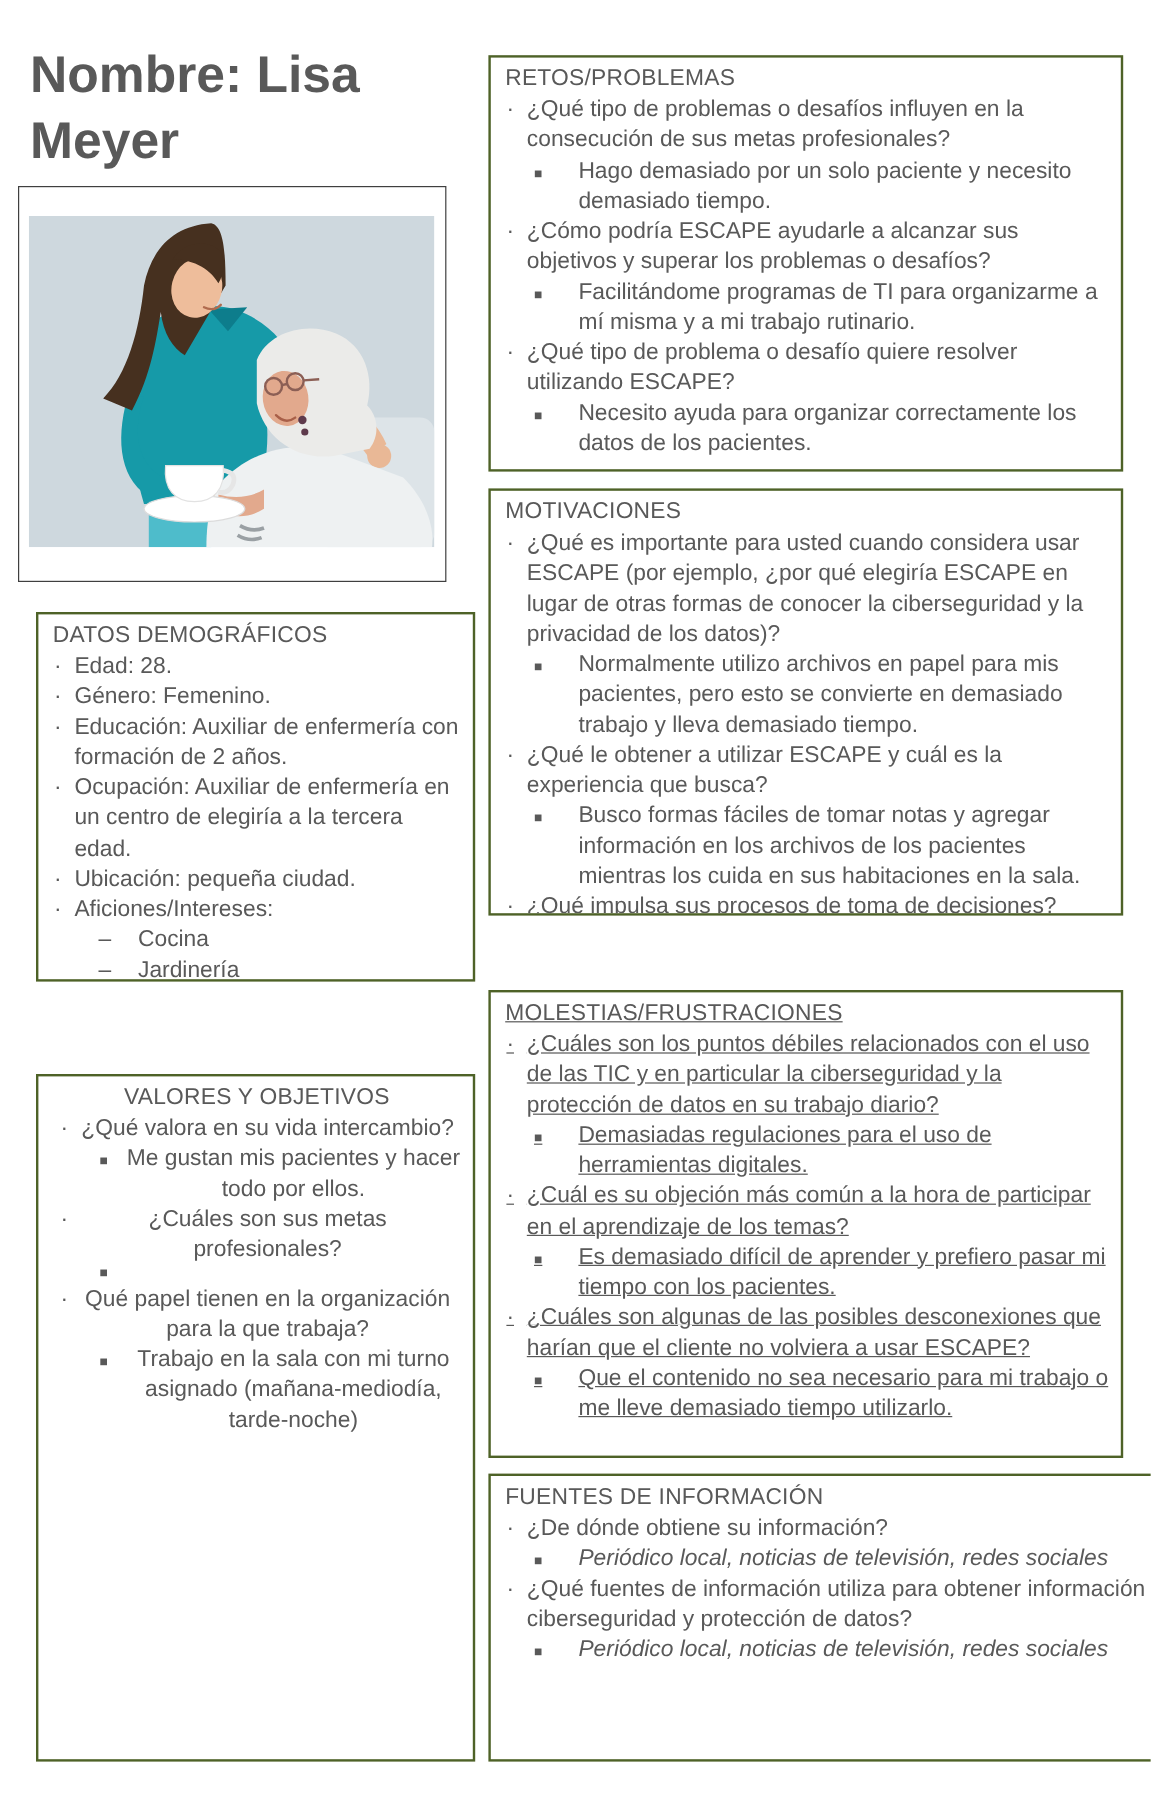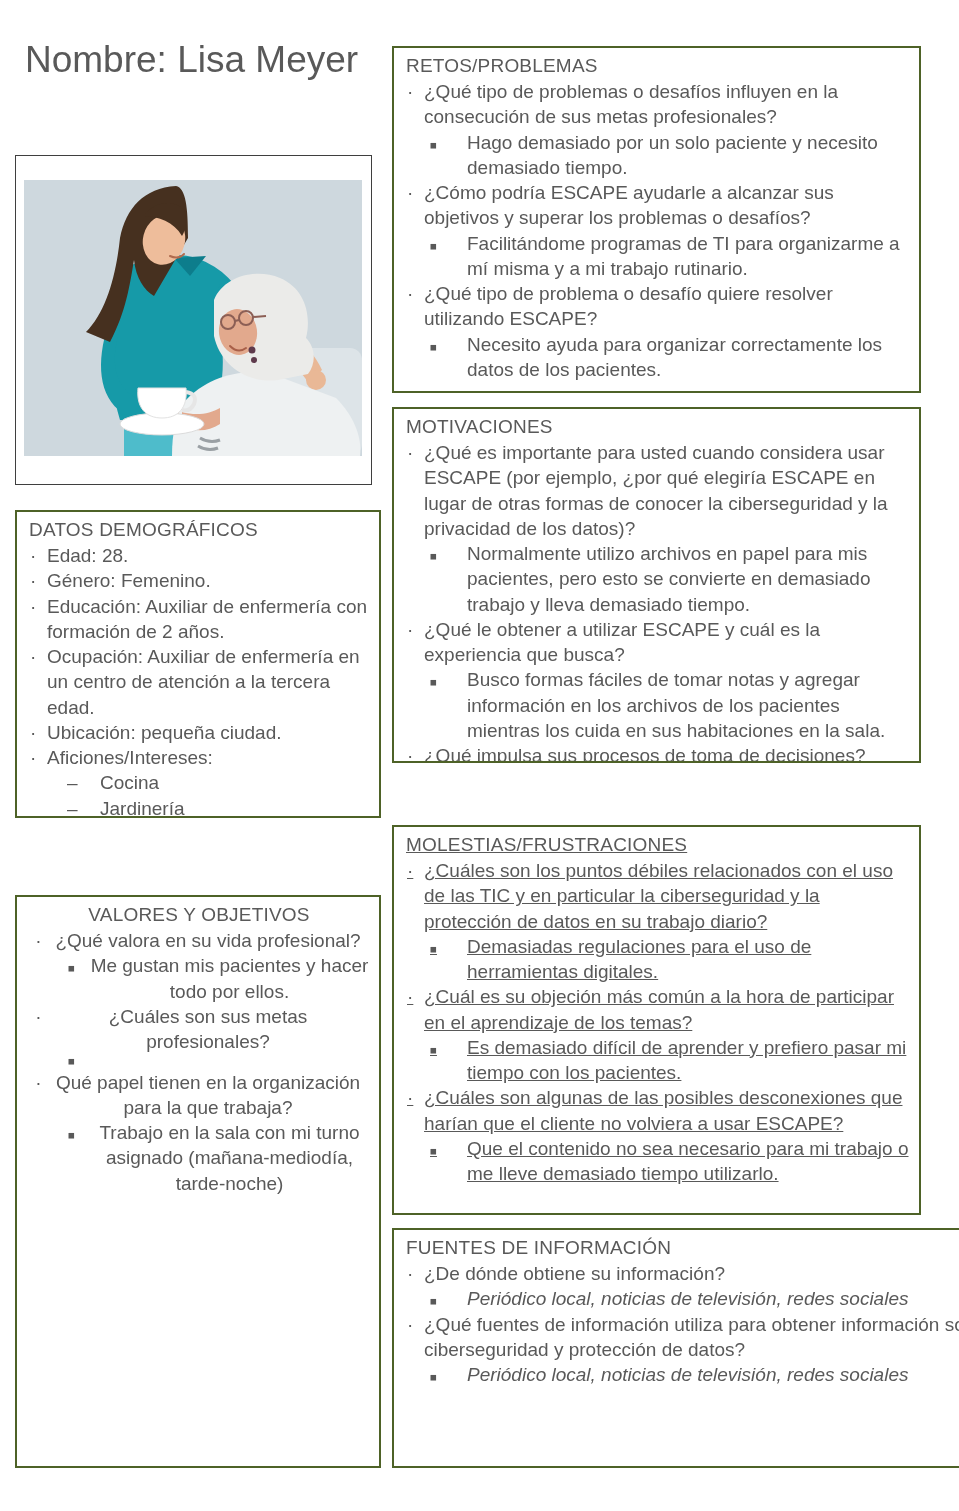--- a/index.html
+++ b/index.html
@@ -6,33 +6,33 @@
   .page{
     position:relative;
     width:959px;height:1511px;
     background:var(--page_bg,#ffffff);
     font-family:"Liberation Sans","DejaVu Sans",sans-serif;
     color:var(--text,#595959);
     overflow:hidden;
   }
   .persona-title{
     position:absolute;left:25px;top:36px;width:348px;
-    font-size:37px;line-height:1.28;font-weight:400;
+    font-size:43px;line-height:1.28;font-weight:700;
     color:var(--text,#595959);
   }
   .photo-frame{
     position:absolute;left:15px;top:155px;width:357px;height:330px;
     border:1.5px solid #3f3f3f;background:#ffffff;box-sizing:border-box;
     padding:24px 8px 0 8px;
   }
   .photo-frame svg{display:block;}
   .panel{
     position:absolute;box-sizing:border-box;background:#ffffff;
     border:2px solid var(--accent,#4e6227);
-    padding:6px 10px 5px 8px;overflow:hidden;
+    padding:6px 10px 5px 8px;overflow:hidden;margin-left:15px;
   }
   .panel h2{
     font-size:19px;font-weight:400;margin:1px 0 2px 4px;
     color:var(--text,#595959);letter-spacing:.2px;
   }
   #panel-retos{left:392px;top:46px;width:529px;height:347px;}
   #panel-motivaciones{left:392px;top:407px;width:529px;height:356px;}
   #panel-molestias{left:392px;top:825px;width:529px;height:390px;text-decoration:underline;}
   #panel-fuentes{left:392px;top:1228px;width:631px;height:240px;}
   #panel-datos{left:15px;top:510px;width:366px;height:308px;}
@@ -227,21 +227,21 @@
         <li class="lvl1">
           <span class="mark">·</span>
           <span class="txt">Género: Femenino.</span>
         </li>
         <li class="lvl1">
           <span class="mark">·</span>
           <span class="txt">Educación: Auxiliar de enfermería con formación de 2 años.</span>
         </li>
         <li class="lvl1">
           <span class="mark">·</span>
-          <span class="txt">Ocupación: Auxiliar de enfermería en un centro de atención a la tercera edad.</span>
+          <span class="txt">Ocupación: Auxiliar de enfermería en un centro de elegiría a la tercera edad.</span>
         </li>
         <li class="lvl1">
           <span class="mark">·</span>
           <span class="txt">Ubicación: pequeña ciudad.</span>
         </li>
         <li class="lvl1">
           <span class="mark">·</span>
           <span class="txt">Aficiones/Intereses:</span>
         </li>
         <li class="lvl3">
@@ -257,21 +257,21 @@
           <span class="txt">Ver series</span>
         </li>
       </ul>
   </div>
 
   <div class="panel" id="panel-valores">
     <h2>VALORES Y OBJETIVOS</h2>
     <ul class="plist">
         <li class="lvl1">
           <span class="mark">·</span>
-          <span class="txt">¿Qué valora en su vida profesional?</span>
+          <span class="txt">¿Qué valora en su vida intercambio?</span>
         </li>
         <li class="lvl2">
           <span class="mark">■</span>
           <span class="txt">Me gustan mis pacientes y hacer todo por ellos.</span>
         </li>
         <li class="lvl1">
           <span class="mark">·</span>
           <span class="txt">¿Cuáles son sus metas profesionales?</span>
         </li>
         <li class="lvl2">

